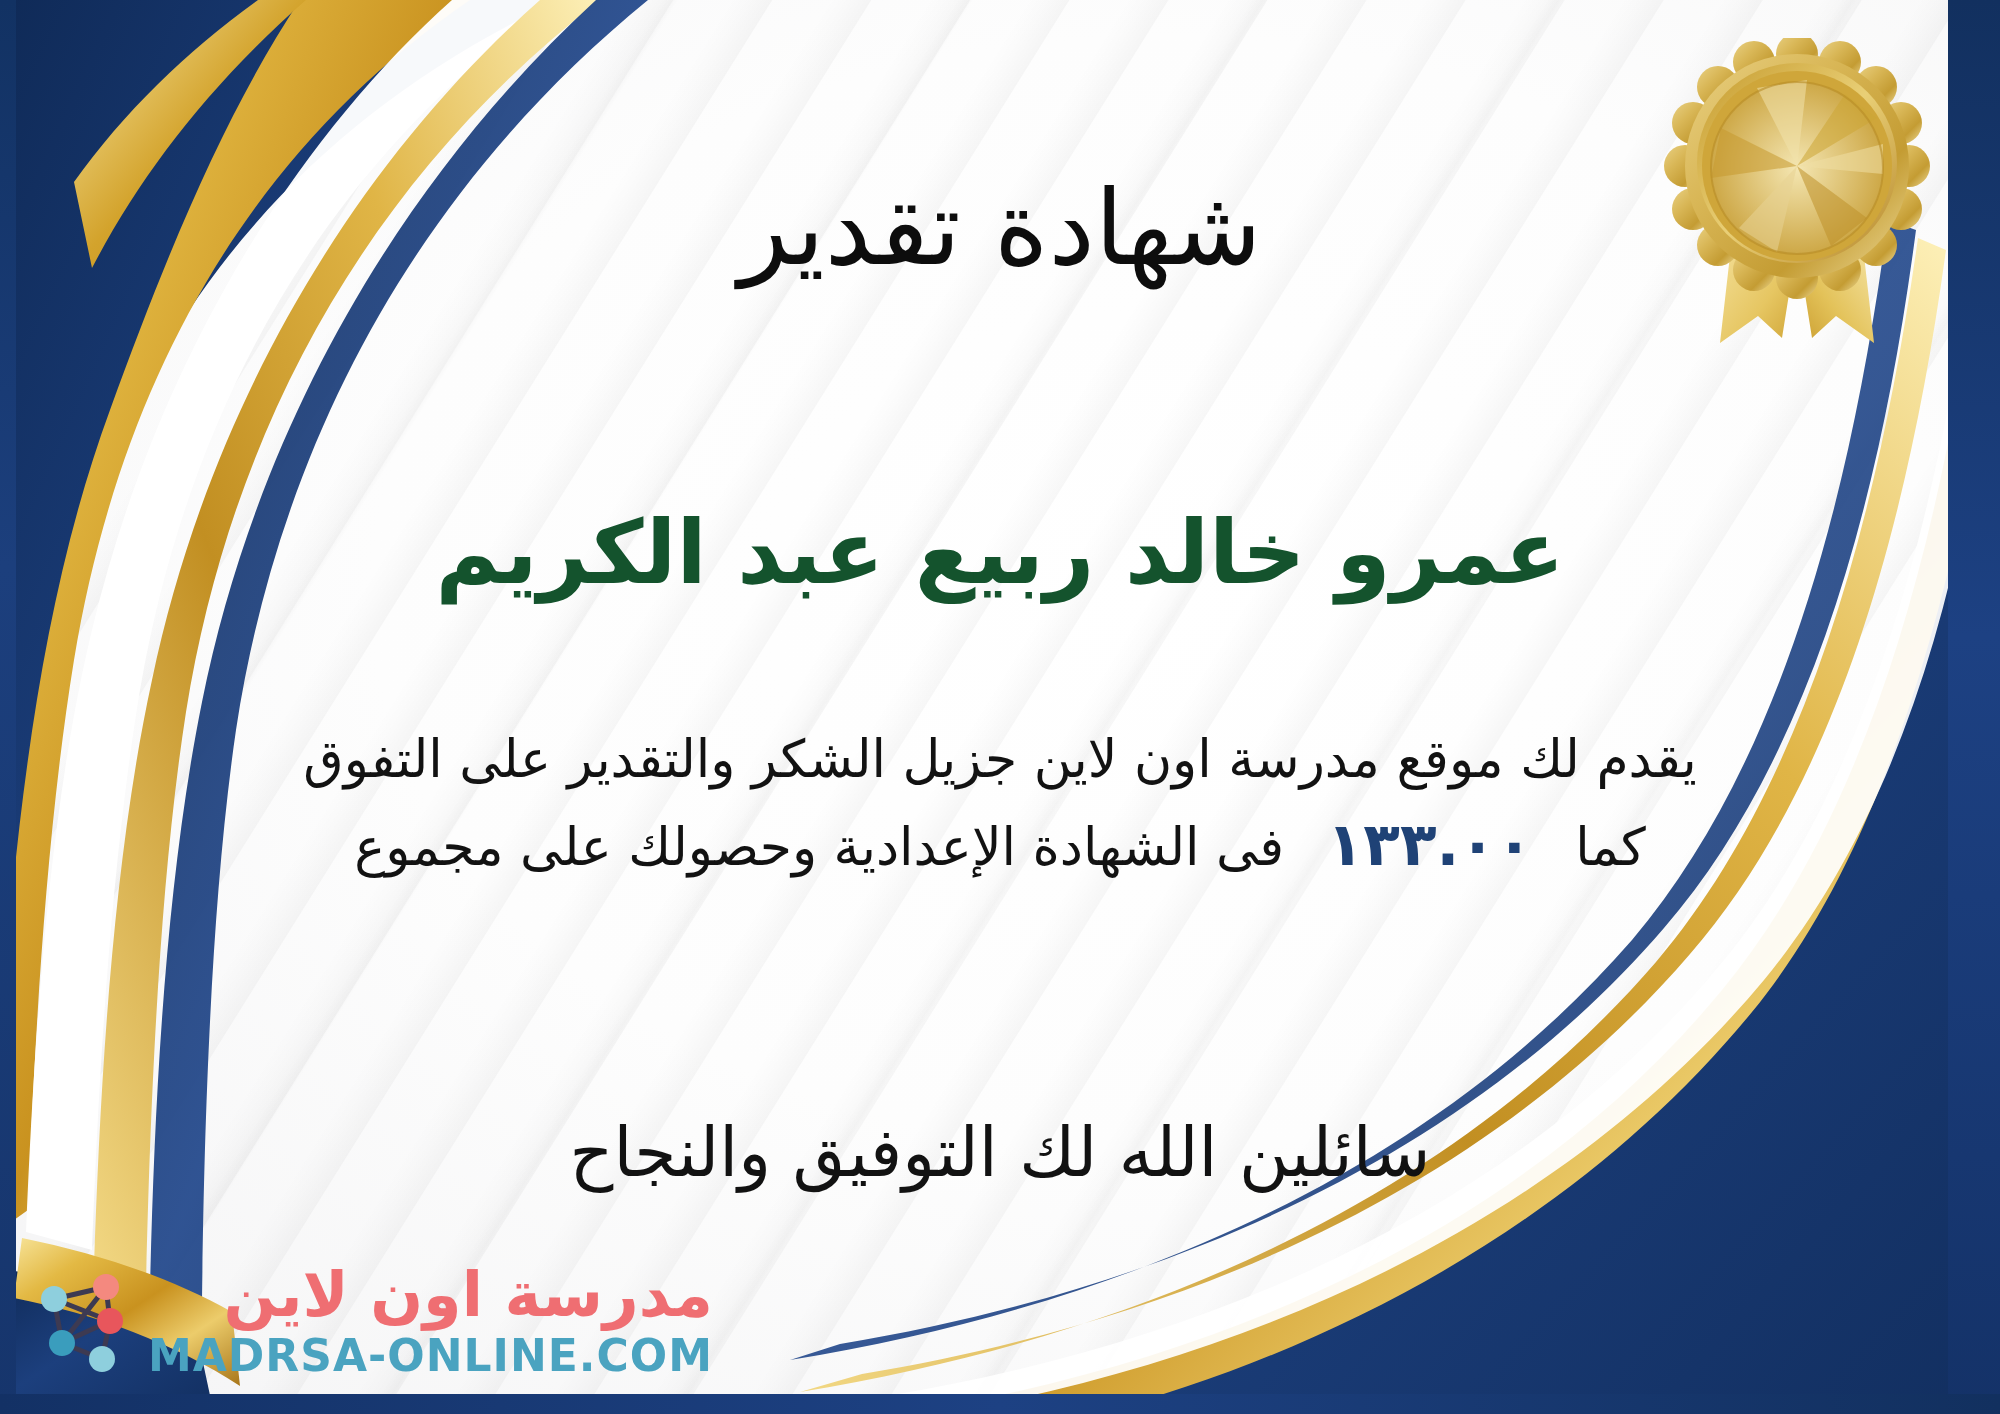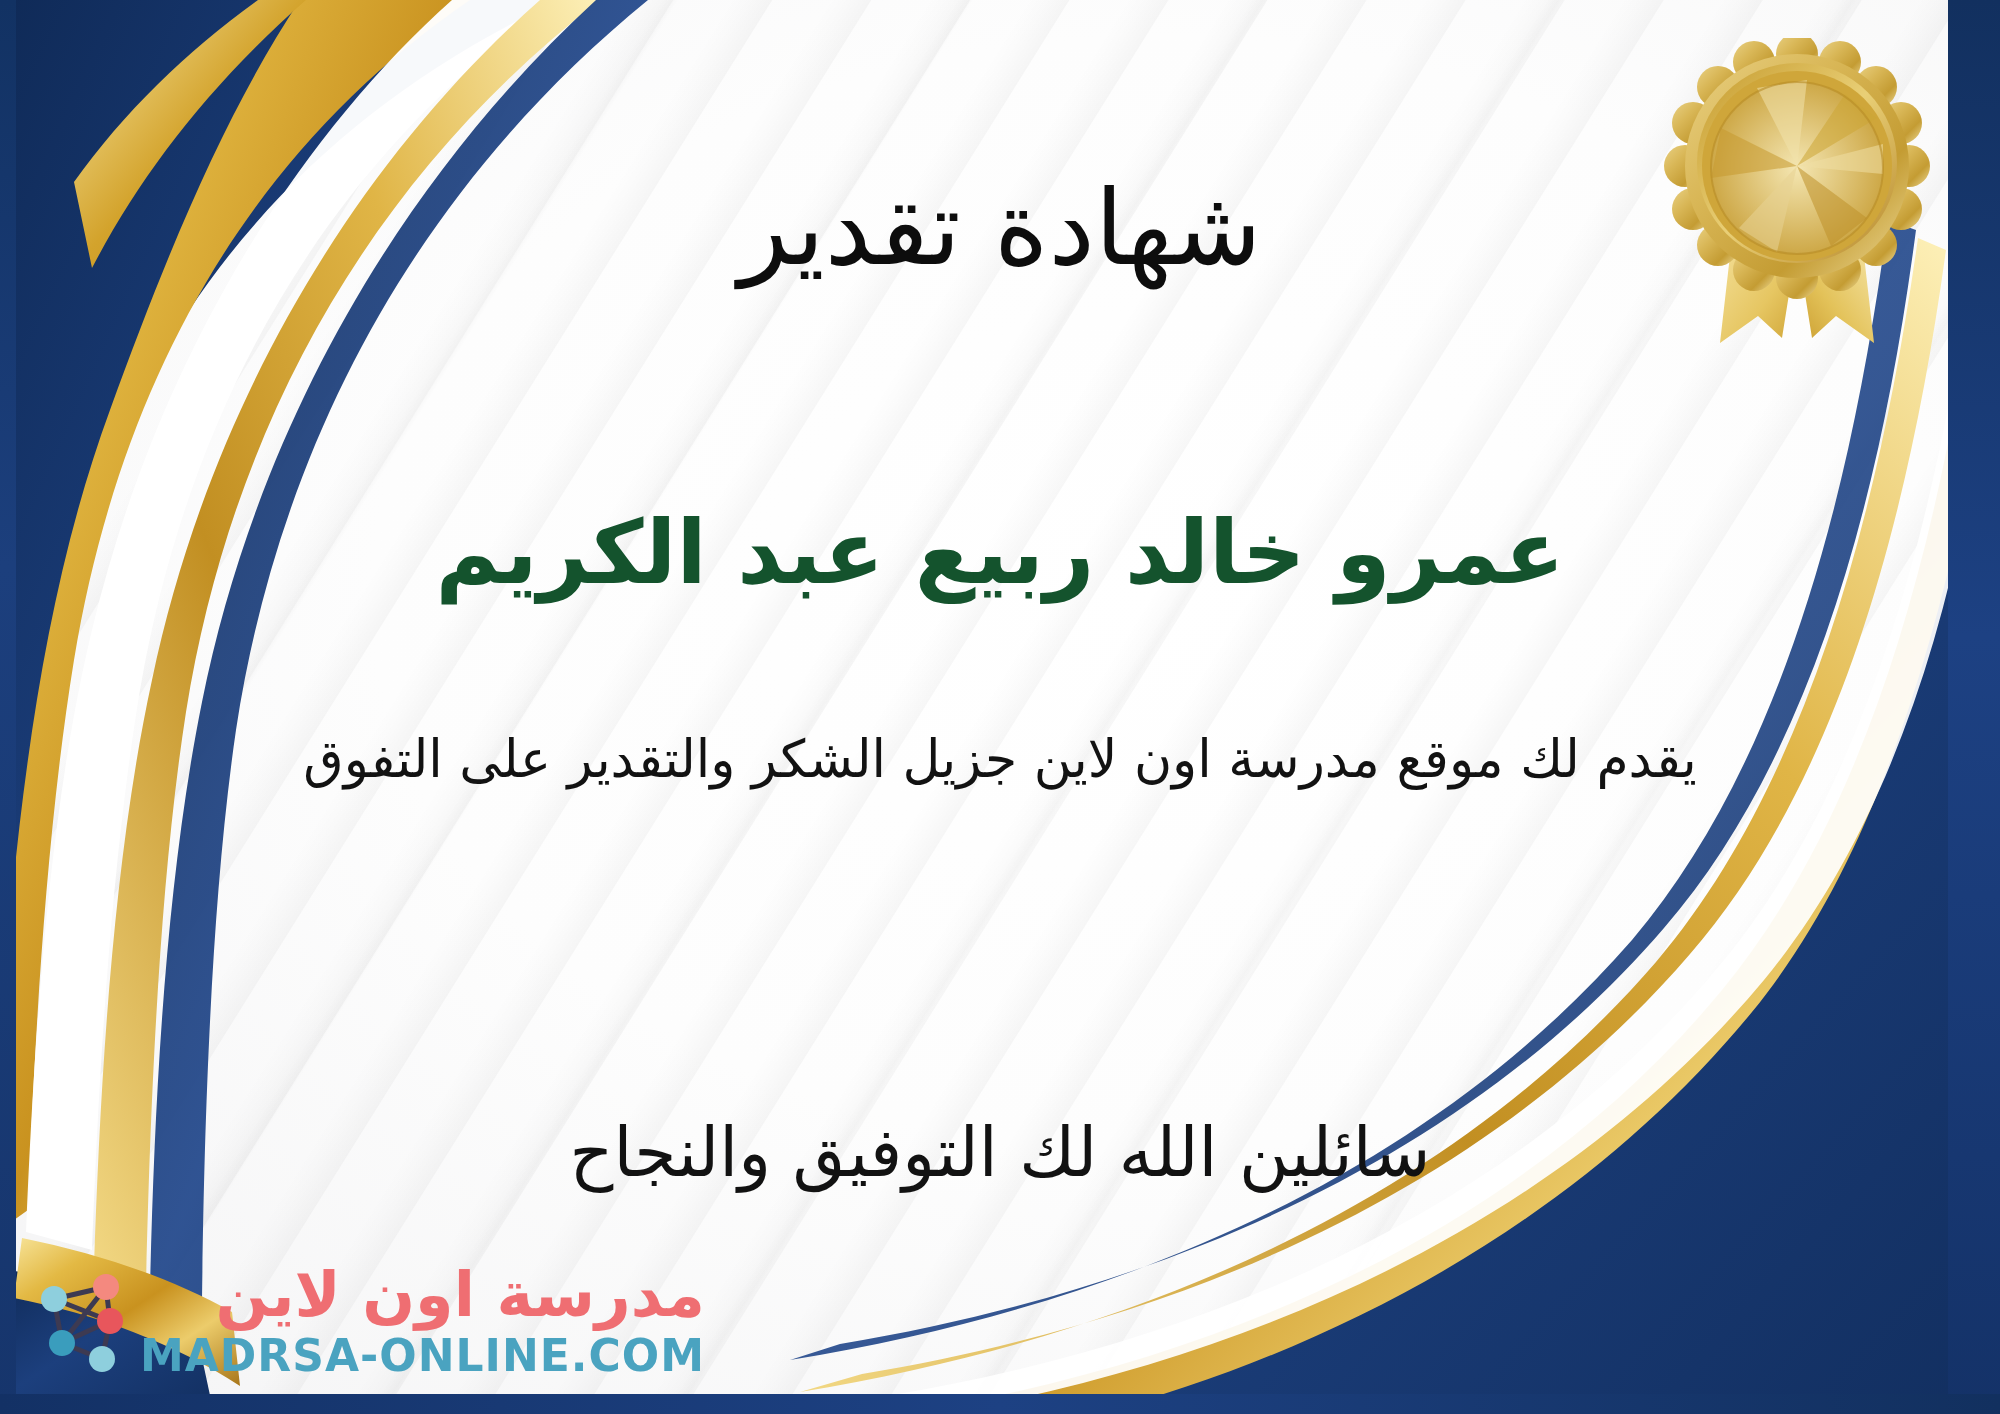--- a/index.html
+++ b/index.html
@@ -151,21 +151,21 @@
   }
 
   
   .brand {
     position: absolute;
     left: 28px;
     bottom: 36px;
     display: flex;
     flex-direction: row-reverse;
     align-items: center;
-    gap: 0;
+    gap: 8px;
     direction: rtl;
   }
   .brand-text {
     display: flex;
     flex-direction: column;
     align-items: flex-start;
     line-height: 1;
   }
   .brand-ar {
     font-size: 62px;
@@ -334,20 +334,25 @@
   </div>
 
   <div class="content">
 
     <div class="title">شهادة تقدير</div>
 
     <div class="recipient-name">عمرو خالد ربيع عبد الكريم</div>
 
     <div class="body-text">
       <span class="body-line l1">يقدم لك موقع مدرسة اون لاين جزيل الشكر  والتقدير على التفوق</span>
+      <span class="body-line l2">
+        <span>كما</span>
+        <span class="grade-value">١٣٣.٠٠</span>
+        <span>فى الشهادة الإعدادية وحصولك على مجموع</span>
+      </span>
     </div>
 
     <div class="closing-text">سائلين الله لك التوفيق  والنجاح</div>
   </div>
 
   <div class="brand">
     <div class="brand-icon">
       <svg viewBox="0 0 112 112" width="112" height="112" aria-hidden="true">
         <g stroke="#3d3a52" stroke-width="5" stroke-linecap="round">
           <line x1="26" y1="34" x2="78" y2="22"></line>

